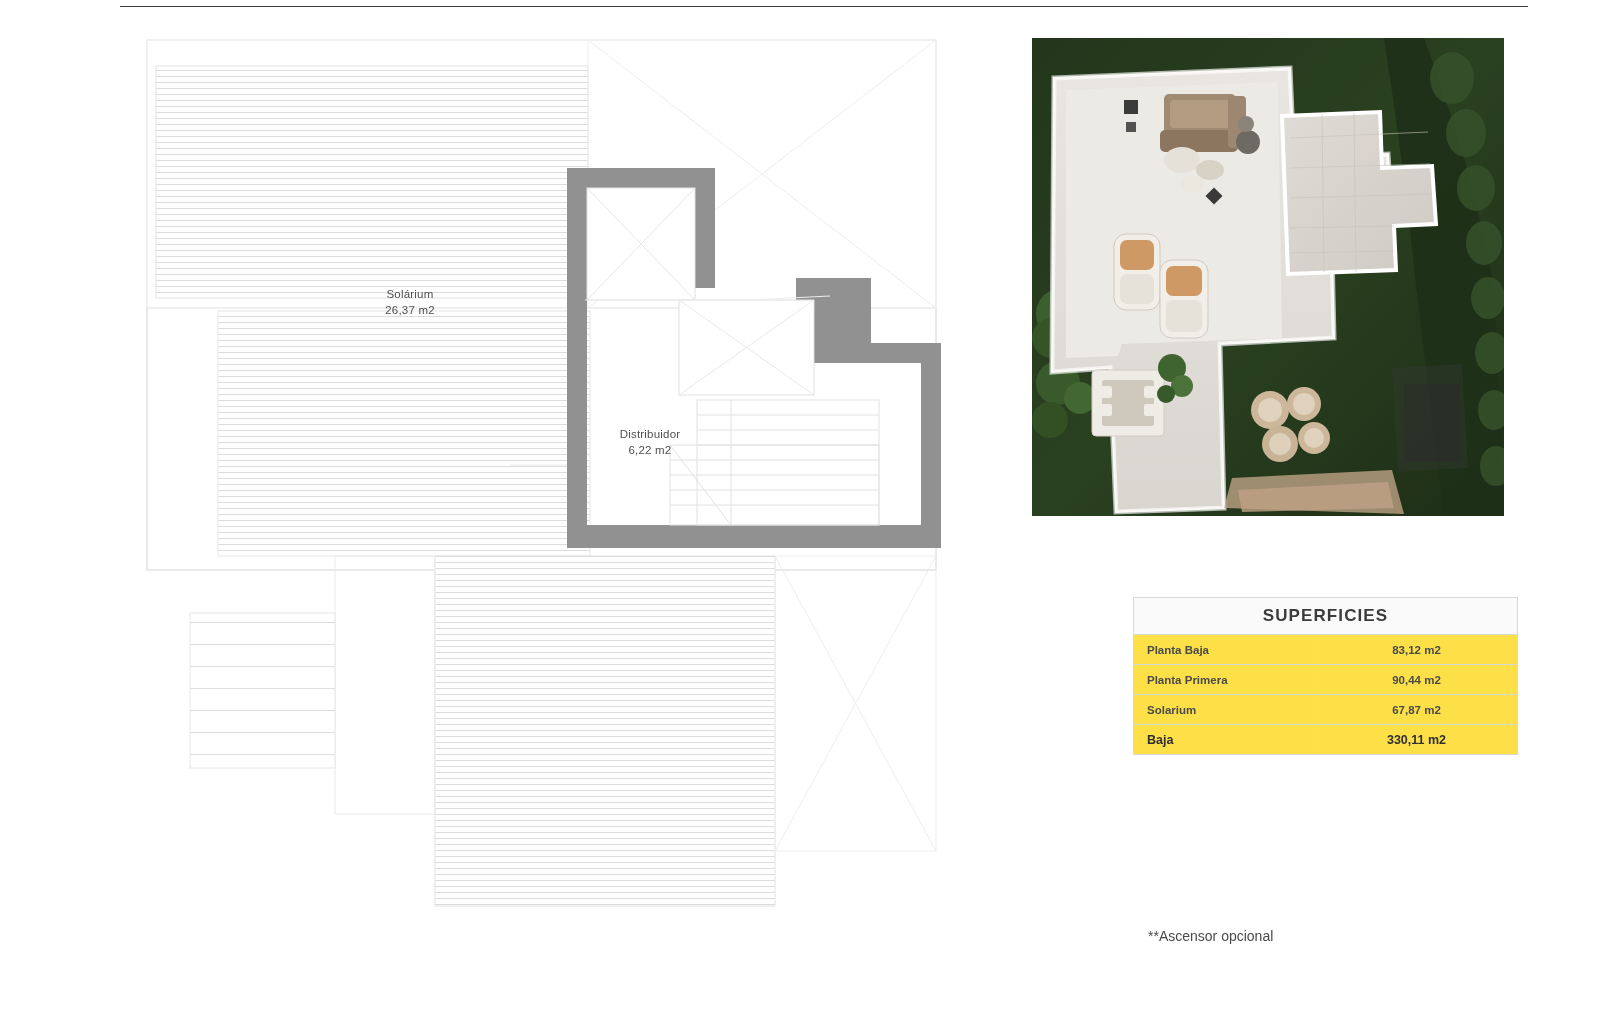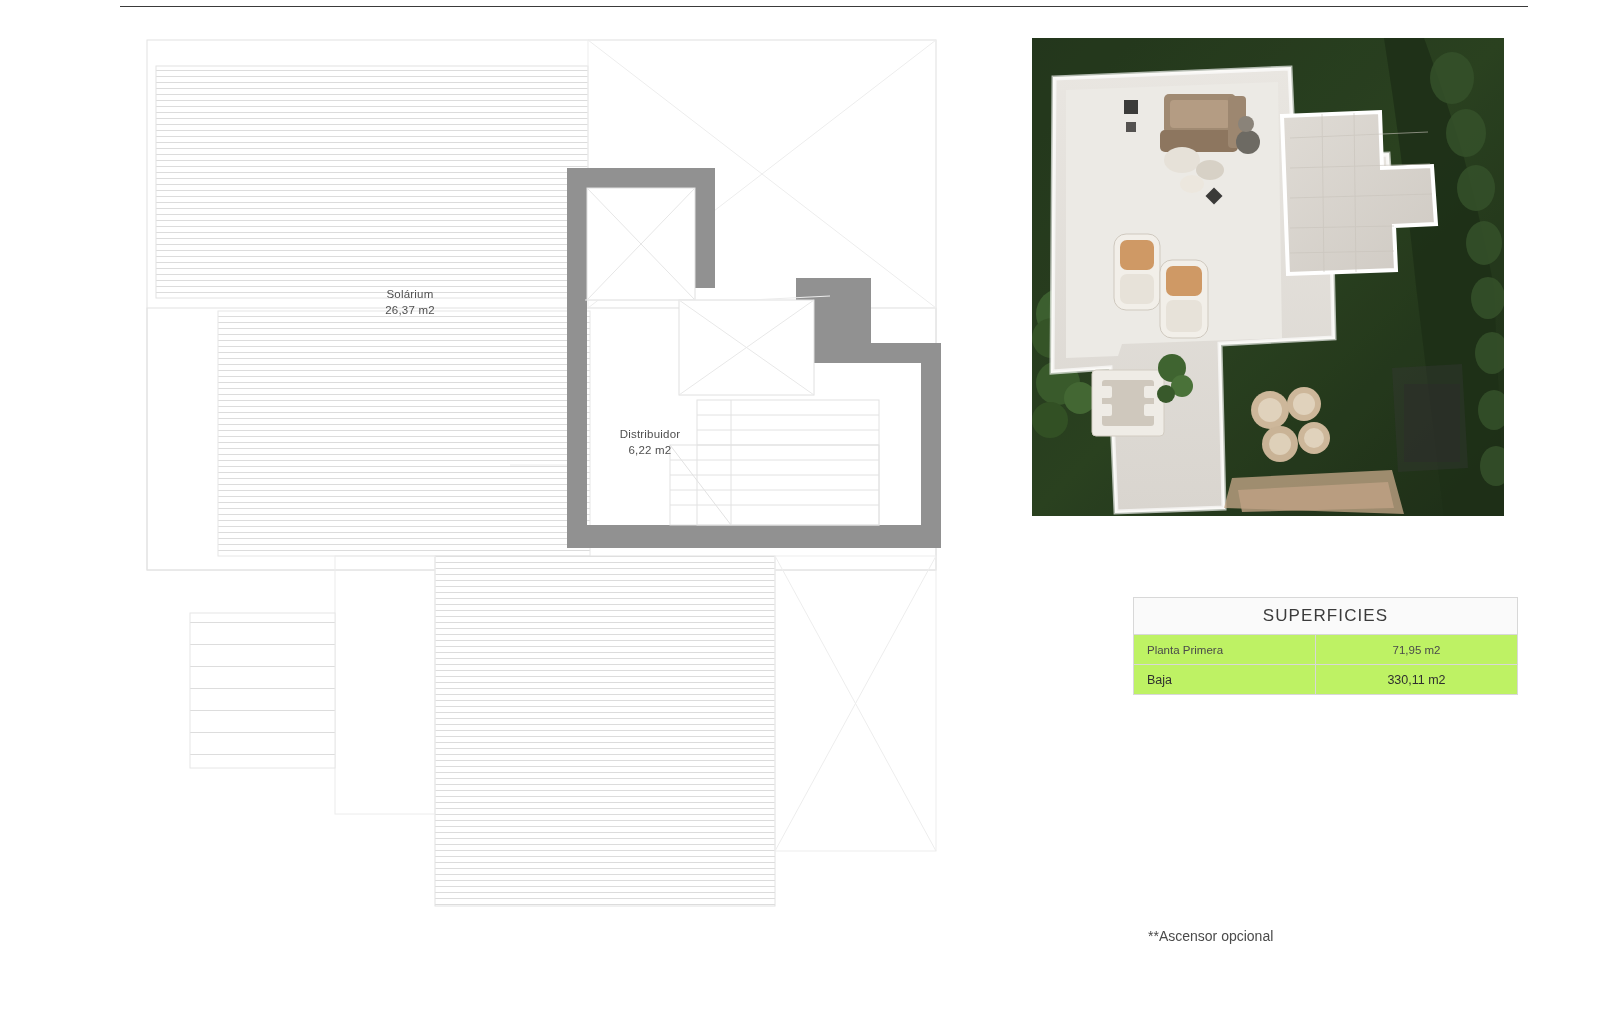--- a/index.html
+++ b/index.html
@@ -61,21 +61,22 @@
   .photo-wrap svg { display: block; }
 
   
   .table-wrap {
     position: absolute;
     left: 1133px;
     top: 597px;
     width: 383px;
     border: 1px solid #d8d8d8;
     border-bottom: none;
-    background: #bef264;
+    background: #fde047;
+    font-weight: bold;
   }
   .table-head {
     height: 36px;
     display: flex;
     align-items: center;
     justify-content: center;
     border-bottom: 1px solid #d8d8d8;
     background: #fafafa;
   }
   .table-head span {
@@ -348,22 +349,30 @@
     <rect x="372" y="346" width="56" height="78" fill="#2b2b29" opacity="0.5"></rect>
   </svg>
 </div>
 
 <div class="table-wrap">
   <div class="table-head">
     <span>SUPERFICIES</span>
   </div>
 
   <div class="t-row">
+    <div class="c-label">Planta Baja</div>
+    <div class="c-value">83,12 m2</div>
+  </div>
+  <div class="t-row">
     <div class="c-label">Planta Primera</div>
-    <div class="c-value">71,95 m2</div>
+    <div class="c-value">90,44 m2</div>
+  </div>
+  <div class="t-row">
+    <div class="c-label">Solarium</div>
+    <div class="c-value">67,87 m2</div>
   </div>
   <div class="t-row total">
     <div class="c-label">Baja</div>
     <div class="c-value">330,11 m2</div>
   </div>
 </div>
 
 <div class="note">**Ascensor opcional</div>
 
 </body></html>

